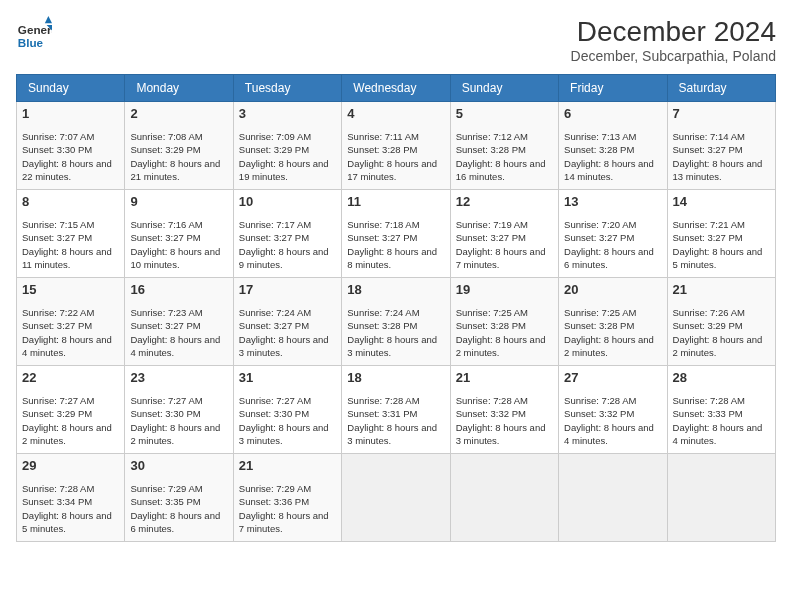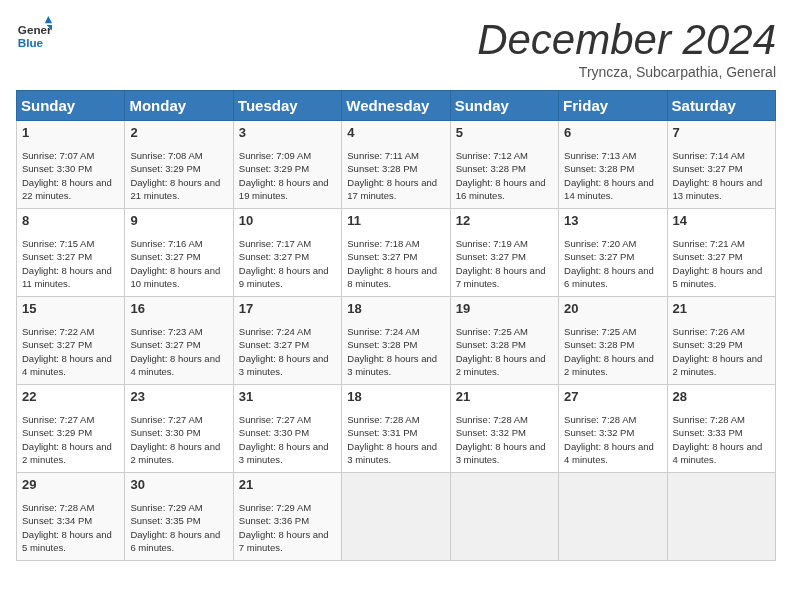--- a/index.html
+++ b/index.html
@@ -22,40 +22,39 @@
       gap: 4px;
     }
     .logo-icon {
       width: 36px;
       height: 36px;
     }
     .title-area {
       text-align: right;
     }
     .month-title {
-      font-size: 42px;
+      font-size: 28px;
       font-weight: normal;
       color: #333;
-      font-style: italic;
     }
     .location-title {
       font-size: 14px;
       color: #555;
     }
     table {
       width: 100%;
       border-collapse: collapse;
       table-layout: fixed;
     }
     thead th {
       background: #3579b8;
       color: #fff;
-      font-size: 15px;
-      font-weight: bold;
-      padding: 6px 4px;
+      font-size: 12px;
+      font-weight: normal;
+      padding: 6px 11px;
       text-align: left;
       border: 1px solid #2a68a0;
     }
     tbody td {
       border: 1px solid #ccc;
       vertical-align: top;
       padding: 4px 5px;
       font-size: 10px;
       color: #333;
       background: #fff;
@@ -87,21 +86,21 @@
   <div class="logo">
     <svg class="logo-icon" viewBox="0 0 40 40">
       <text x="2" y="20" font-size="13" font-weight="bold" fill="#333">General</text>
       <text x="2" y="34" font-size="13" font-weight="bold" fill="#1a6faf">Blue</text>
       <polygon points="32,8 40,8 36,0" fill="#1a6faf"></polygon>
       <polygon points="34,10 40,10 40,16" fill="#1a6faf"></polygon>
     </svg>
   </div>
   <div class="title-area">
     <div class="month-title">December 2024</div>
-    <div class="location-title">Tryncza, Subcarpathia, General</div>
+    <div class="location-title">December, Subcarpathia, Poland</div>
   </div>
 </div>
 
 <table>
   <thead>
     <tr>
     <th>Sunday</th>
         <th>Monday</th>
         <th>Tuesday</th>
         <th>Wednesday</th>

